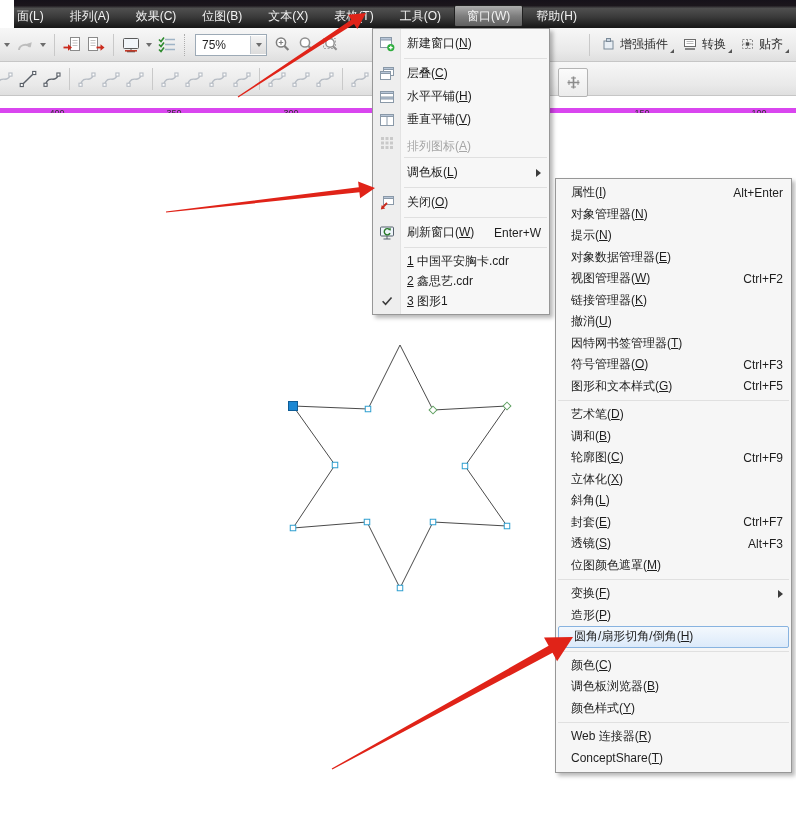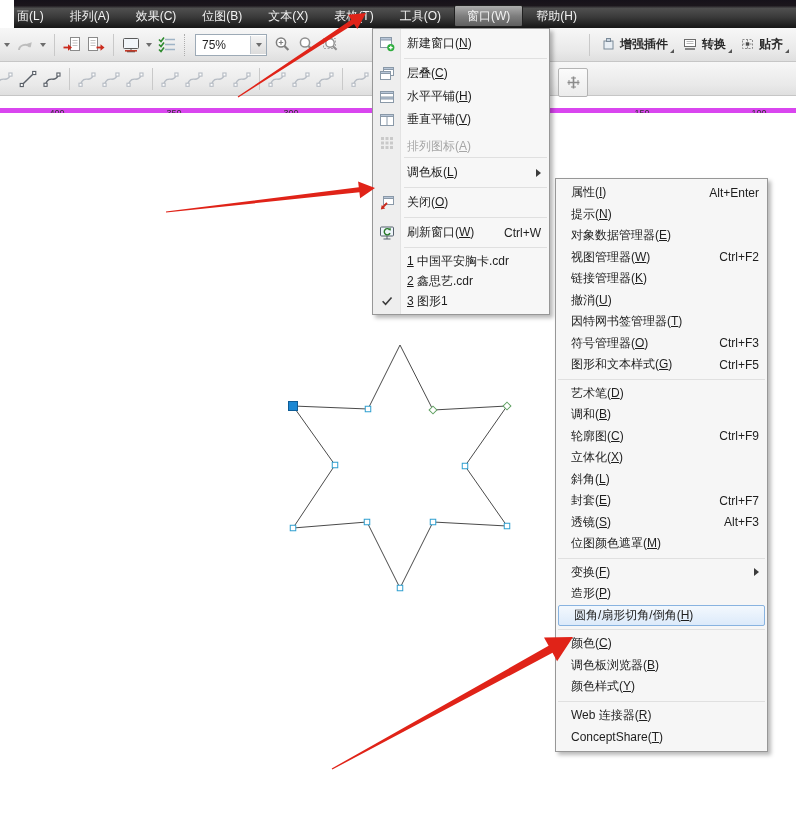--- a/index.html
+++ b/index.html
@@ -25,21 +25,21 @@
   .tb-sep{width:1px;height:22px;background:#c9c9c9;margin:0 5px;}
   .tb-sep.dotted{background:none;border-left:1px dotted #aeaeae;}
   .dd-arrow{width:0;height:0;border-left:3.5px solid transparent;border-right:3.5px solid transparent;
     border-top:4px solid #6d6d6d;margin:0 3px;}
   .zoom-combo{display:flex;align-items:center;background:#fff;border:1px solid #9daab6;height:20px;
     width:64px;margin:0 4px;padding-left:6px;justify-content:space-between;}
   .zoom-combo .dd-box{width:15px;height:18px;background:linear-gradient(#f4f4f4,#dcdcdc);
     border-left:1px solid #c0c8d0;display:flex;align-items:center;justify-content:center;}
   .tb-right{position:absolute;right:6px;top:0;height:34px;display:flex;align-items:center;}
   .tb-label-btn{display:flex;align-items:flex-end;margin:0 7px;color:#2a2a2a;position:relative;padding-bottom:2px;}
-  .tb-label-btn .lbl{margin-left:4px;line-height:14px;font-weight:bold;}
+  .tb-label-btn .lbl{margin-left:4px;line-height:14px;}
   .corner{position:absolute;right:-6px;bottom:0px;width:0;height:0;
     border-left:4px solid transparent;border-bottom:4px solid #555;}
   .plus-btn{position:absolute;left:558px;top:68px;width:28px;height:27px;background:linear-gradient(#fbfbfb,#ececec);
     border:1px solid #b4b4b4;border-radius:2px;display:flex;align-items:center;justify-content:center;}
 
   
   .ruler{position:absolute;left:0;top:108px;width:100%;height:17px;background:#d946ef;
     border-bottom:1px solid #9a9a9a;}
   .ruler svg{display:block}
 
@@ -482,45 +482,48 @@
       <div class="menu-row">
         <span class="mi-icon">
           <svg width="16" height="16" viewBox="0 0 16 16">
             <rect x="1.5" y="2" width="13" height="9" rx="1" fill="#eef4fa" stroke="#55606c"></rect>
             <path d="M4.5 14h7M8 11v3" stroke="#55606c"></path>
             <path d="M10.6 4.6a3.1 3.1 0 1 0 .5 3.6" fill="none" stroke="#2a7a2a" stroke-width="1.4"></path>
             <path d="M11.4 2.6l.6 2.8-2.8-.5z" fill="#2a7a2a"></path>
           </svg>
         </span>
         <span class="mi-label">刷新窗口(<u>W</u>)</span>
-        <span class="mi-short">Ctrl+W</span>
+        <span class="mi-short">Enter+W</span>
       </div>
       <div class="menu-sep"></div>
       <div class="menu-row doc">
         <span class="mi-icon"></span>
         <span class="mi-label"><u>1</u> 中国平安胸卡.cdr</span>
       </div>
       <div class="menu-row doc">
         <span class="mi-icon"></span>
         <span class="mi-label"><u>2</u> 鑫思艺.cdr</span>
       </div>
       <div class="menu-row doc">
         <span class="mi-icon">
           <svg width="14" height="14" viewBox="0 0 16 16">
             <path d="M3 8.2l3.4 3.6L13.2 4" fill="none" stroke="#3c3c3c" stroke-width="1.8"></path>
           </svg>
         </span>
         <span class="mi-label"><u>3</u> 图形1</span>
       </div>
     </div>
 
-  <div class="menu-panel" id="dockers-menu" style="left:555px;top:178px;width:213px;">
+  <div class="menu-panel" id="dockers-menu" style="left:555px;top:178px;width:237px;">
       <div class="menu-row">
         <span class="mi-label">属性(<u>I</u>)</span>
         <span class="mi-short">Alt+Enter</span>
+      </div>
+      <div class="menu-row">
+        <span class="mi-label">对象管理器(<u>N</u>)</span>
       </div>
       <div class="menu-row">
         <span class="mi-label">提示(<u>N</u>)</span>
       </div>
       <div class="menu-row">
         <span class="mi-label">对象数据管理器(<u>E</u>)</span>
       </div>
       <div class="menu-row">
         <span class="mi-label">视图管理器(<u>W</u>)</span>
         <span class="mi-short">Ctrl+F2</span>

